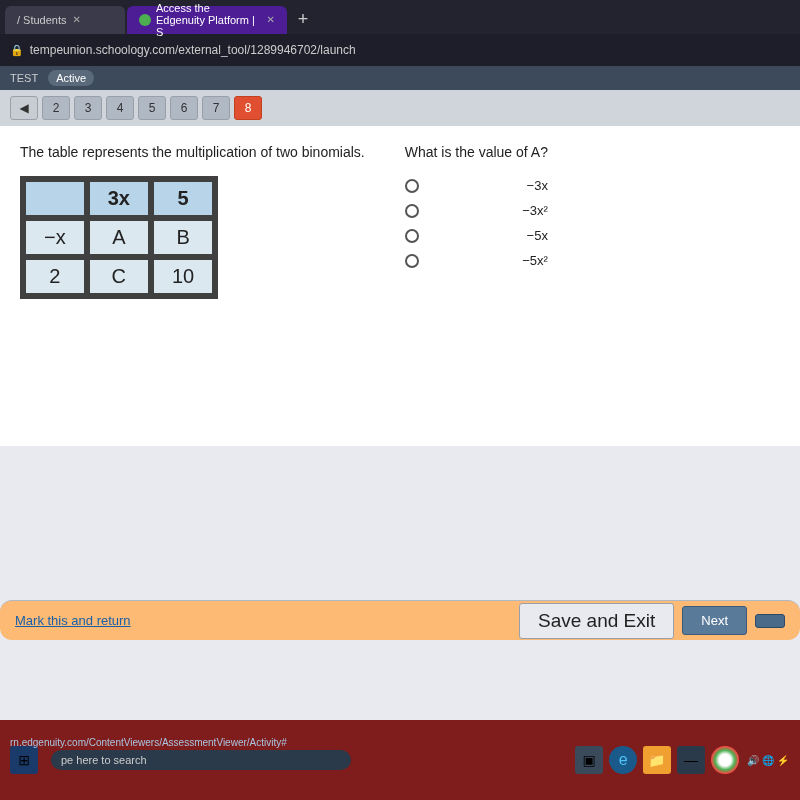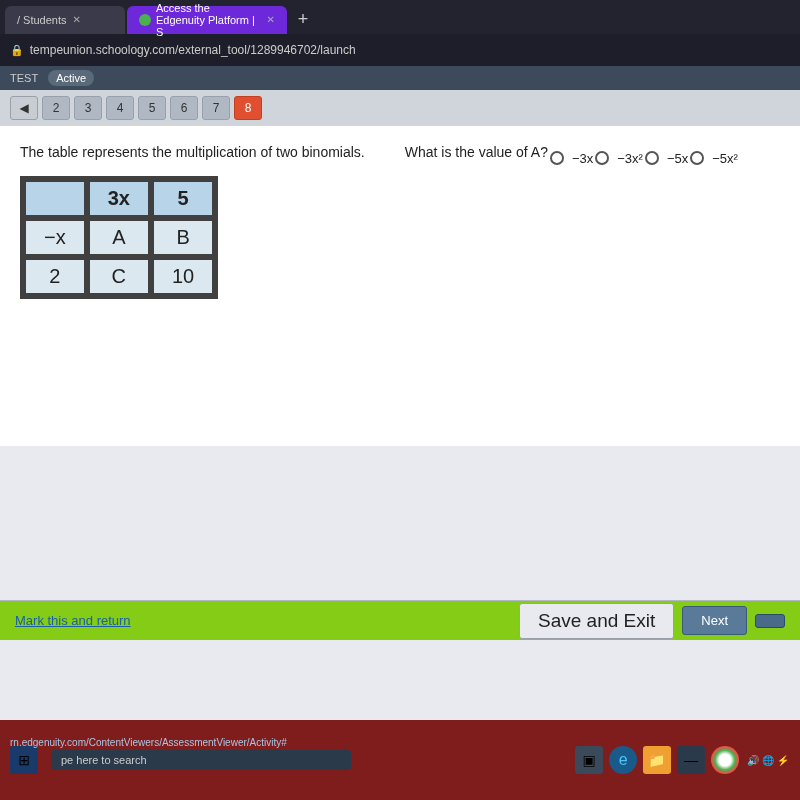--- a/index.html
+++ b/index.html
@@ -35,21 +35,21 @@
       color: #ccc;
       background: #3a3a4a;
       margin-right: 2px;
       height: 28px;
       min-width: 120px;
       max-width: 160px;
       cursor: pointer;
     }
 
     .tab.active {
-      background: #6d28d9;
+      background: #4c1d95;
       color: #fff;
     }
 
     .tab-close {
       margin-left: 6px;
       font-size: 10px;
       color: #aaa;
     }
 
     .tab-icon {
@@ -199,21 +199,21 @@
       background: #dce8f0;
     }
 
     .math-table .empty-cell {
       background: #b8d4e8;
     }
 
     
     .answer-section {
       display: flex;
-      flex-direction: row;
+      flex-direction: column;
       gap: 2px;
     }
 
     .answer-question {
       font-size: 14px;
       color: #222;
       margin-bottom: 12px;
     }
 
     .answer-choice {
@@ -237,27 +237,28 @@
       font-size: 13px;
       color: #222;
     }
 
     
     .action-bar {
       position: absolute;
       bottom: 80px;
       left: 0;
       right: 0;
-      background: #84cc16;
+      background: #fdba74;
       height: 40px;
       display: flex;
       align-items: center;
       padding: 5px 15px;
       justify-content: space-between;
       border-top: 1px solid #b0b8c4;
+      border-radius: 12px;
     }
 
     .mark-link {
       color: #1a5fa8;
       font-size: 13px;
       text-decoration: underline;
       cursor: pointer;
     }
 
     .btn-group {
@@ -316,21 +317,21 @@
       font-size: 10px;
       position: absolute;
       bottom: 52px;
       left: 10px;
     }
 
     .taskbar-search {
       display: flex;
       align-items: center;
       background: #2a3a4a;
-      border-radius: 3px;
+      border-radius: 10px;
       padding: 4px 10px;
       flex: 1;
       max-width: 300px;
       margin-left: 5px;
     }
 
     .taskbar-search-text {
       color: #ccc;
       font-size: 11px;
     }

